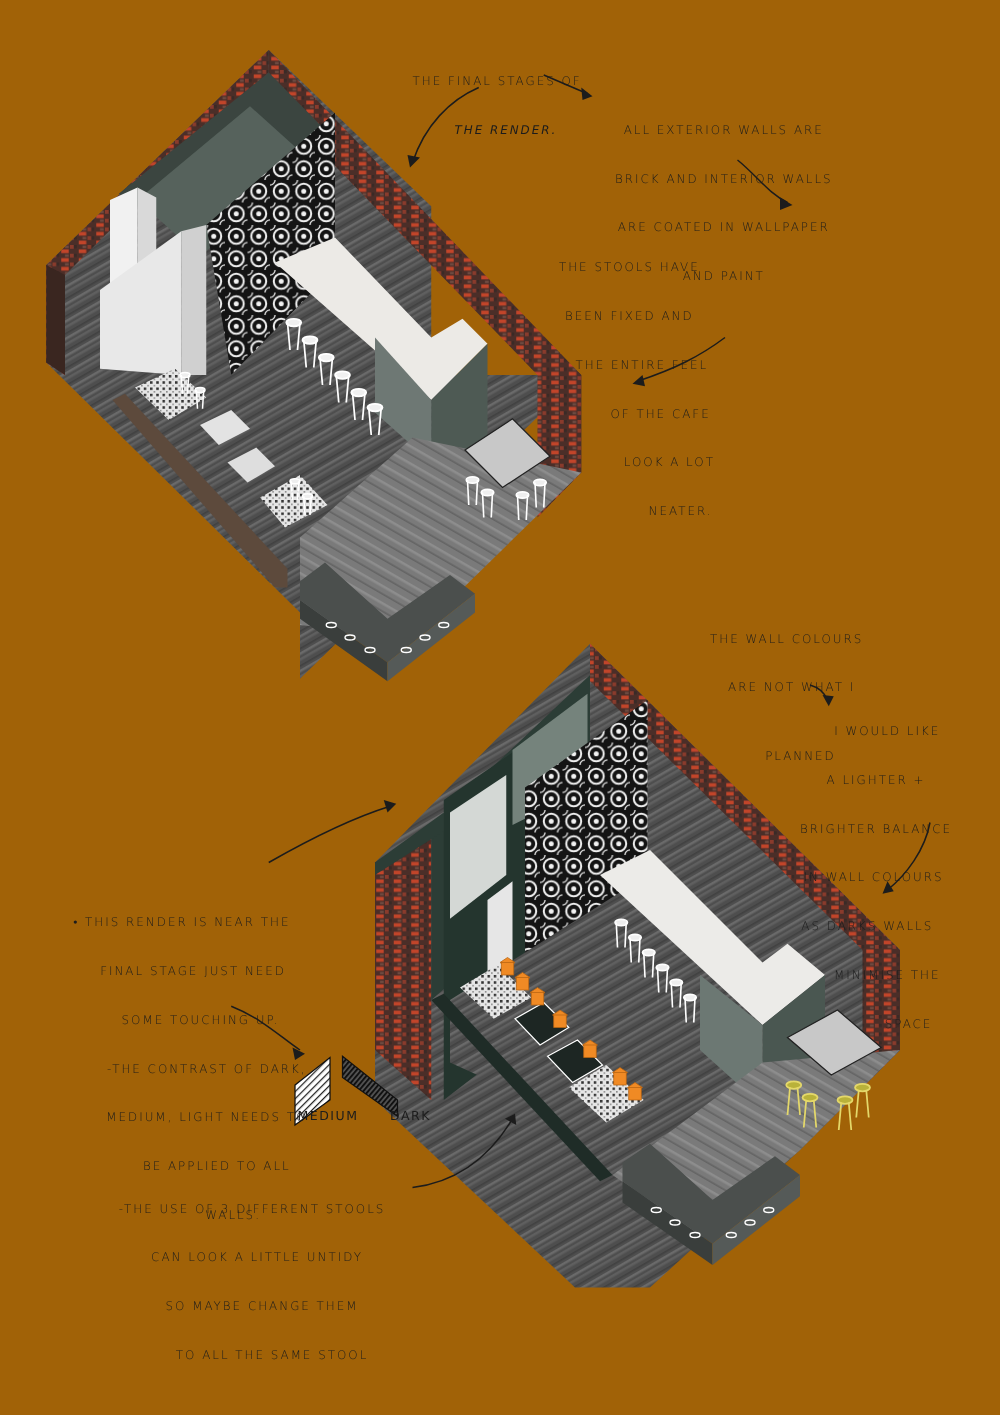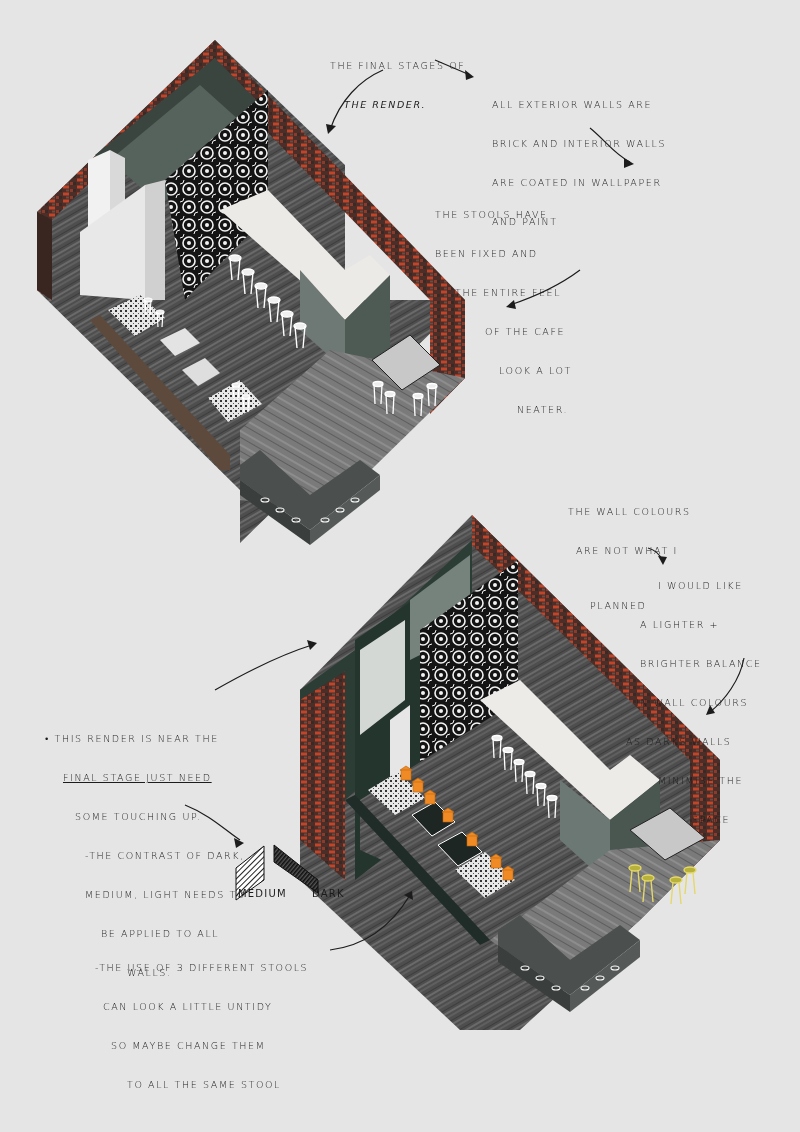--- a/index.html
+++ b/index.html
@@ -1,17 +1,17 @@
 <!DOCTYPE html>
 <html><head>
 <meta charset="utf-8">
 <style>
   html,body{margin:0;padding:0;background:#ffffff;}
   body{width:800px;height:1132px;position:relative;overflow:hidden;font-family:"DejaVu Sans",sans-serif;}
-  .page{position:absolute;left:0;top:0;width:800px;height:1132px;background:#e5e5e5;}
+  .page{position:absolute;left:0;top:0;width:800px;height:1132px;background:#a16207;text-align:center;}
   .note{position:absolute;font-family:"DejaVu Sans",sans-serif;font-size:9.5px;letter-spacing:1.6px;color:#1c1c1c;text-transform:uppercase;line-height:13px;white-space:pre;font-weight:300;}
   .note span{display:block;}
   svg.art{position:absolute;left:0;top:0;}
   .swatch-label{position:absolute;font-family:"DejaVu Sans",sans-serif;font-size:10px;letter-spacing:1.2px;color:#1c1c1c;text-transform:uppercase;}
 </style>
 </head>
 <body>
 
 <div class="page">
 
@@ -319,21 +319,21 @@
   <span style="margin-left:-8px;">A LIGHTER +</span>
   <span style="margin-left:-8px;">BRIGHTER BALANCE</span>
   <span style="margin-left:-12px;">IN WALL COLOURS</span>
   <span style="margin-left:-22px;">AS DARKS WALLS</span>
   <span style="margin-left:10px;">MINIMISE THE</span>
   <span style="margin-left:44px;">SPACE</span>
 </div>
 
 <div class="note" style="left:45px;top:706px;">
   <span>• THIS RENDER IS NEAR THE</span>
-  <span style="padding-left:18px;text-decoration:underline;">FINAL STAGE JUST NEED</span>
+  <span style="padding-left:18px;">FINAL STAGE JUST NEED</span>
   <span style="padding-left:30px;">SOME TOUCHING UP.</span>
   <span style="padding-left:40px;">-THE CONTRAST OF DARK,</span>
   <span style="padding-left:40px;">MEDIUM, LIGHT NEEDS TO</span>
   <span style="padding-left:56px;">BE APPLIED TO ALL</span>
   <span style="padding-left:82px;">WALLS.</span>
 </div>
 
 <div class="swatch-label" style="left:238px;top:888px;">MEDIUM</div>
 <div class="swatch-label" style="left:312px;top:888px;">DARK</div>
 

